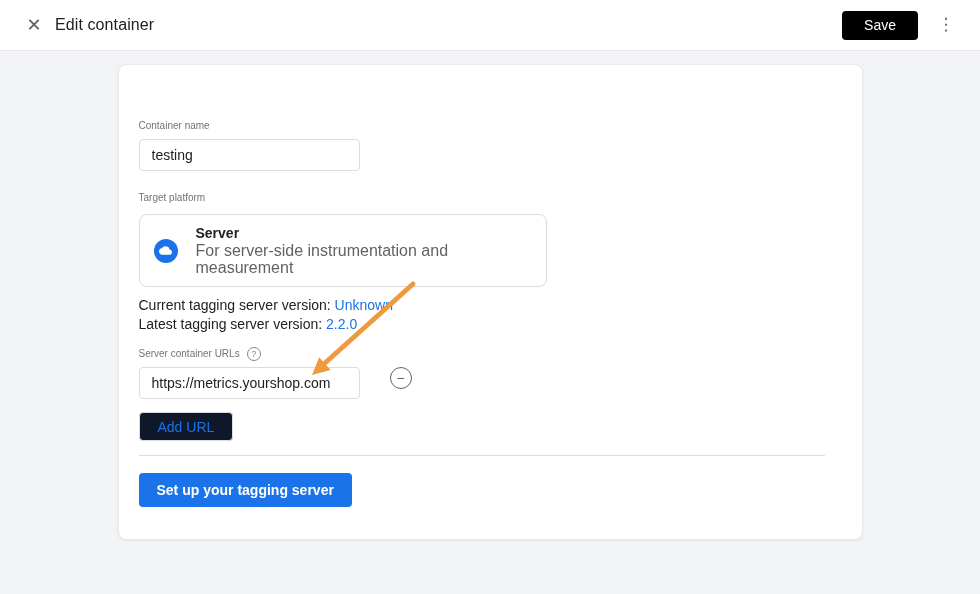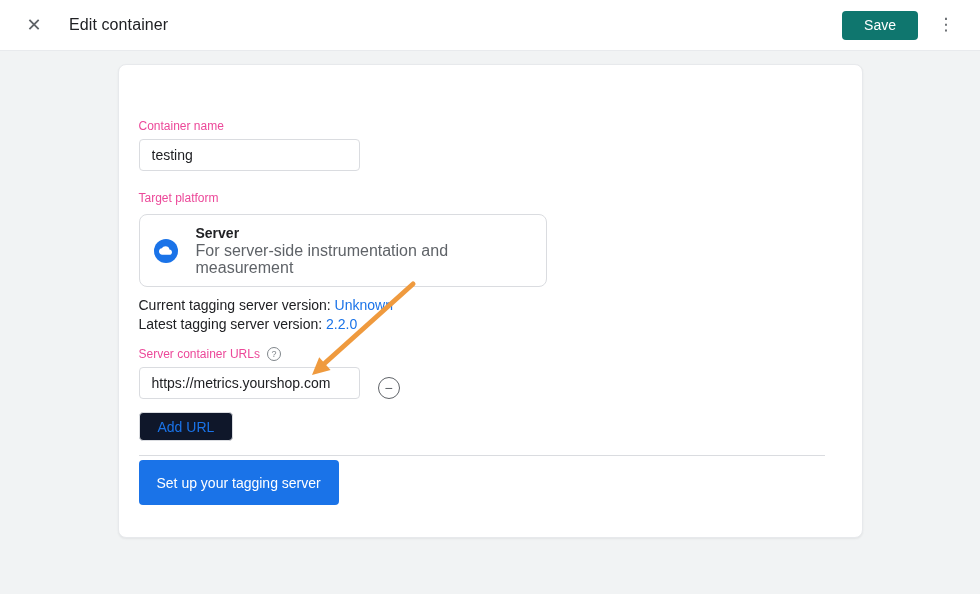--- a/index.html
+++ b/index.html
@@ -22,29 +22,29 @@
   }
   .close-btn {
     width: 24px; height: 24px;
     border: none; background: transparent;
     font-size: 18px; line-height: 24px;
     color: #5f6368;
     cursor: pointer;
     padding: 0;
   }
   .topbar-title {
-    margin-left: 23px;
+    margin-left: 9px;
     font-size: 16px;
     font-weight: 500;
     color: #202124;
     letter-spacing: 0.1px;
   }
   .topbar-spacer { flex: 1; }
   .save-btn {
-    background: #0f766e;
+    background: #000000;
     color: #ffffff;
     border: none;
     border-radius: 4px;
     height: 29px;
     padding: 0 22px;
     font-size: 14px;
     font-weight: 500;
     font-family: inherit;
     cursor: pointer;
   }
@@ -70,22 +70,22 @@
     padding: 24px 20px 32px 20px;
   }
   .card-title {
     font-size: 18px;
     font-weight: 400;
     color: #3c4043;
     line-height: 24px;
   }
 
   .field-label {
-    font-size: 12px;
-    color: #ec4899;
+    font-size: 10px;
+    color: #737373;
     line-height: 14px;
     margin-bottom: 6px;
   }
   .mt-30 { margin-top: 30px; }
   .mt-20 { margin-top: 20px; }
   .mt-18 { margin-top: 18px; }
 
   .text-input {
     width: 221px;
     height: 32px;
@@ -161,21 +161,21 @@
     border-radius: 50%;
     color: #80868b;
     font-size: 9px;
     line-height: 12px;
     text-align: center;
     cursor: pointer;
     background: transparent;
     padding: 0;
     font-family: inherit;
   }
-  .url-row { display: flex; align-items: flex-end; }
+  .url-row { display: flex; align-items: flex-start; gap: 12px; }
   .remove-btn {
     width: 22px; height: 22px;
     margin-left: 18px;
     border: 1.5px solid #5f6368;
     border-radius: 50%;
     background: transparent;
     color: #5f6368;
     font-size: 14px;
     line-height: 18px;
     text-align: center;
@@ -203,29 +203,29 @@
   }
 
   .section-heading {
     margin-top: 17px;
     font-size: 16px;
     font-weight: 400;
     color: #202124;
     line-height: 21px;
   }
   .setup-btn {
-    margin-top: 4px;
-    height: 45px;
+    margin-top: 17px;
+    height: 34px;
     padding: 0 18px;
     background: #1a73e8;
     border: none;
     border-radius: 4px;
     color: #ffffff;
     font-size: 14px;
-    font-weight: 400;
+    font-weight: 700;
     font-family: inherit;
     cursor: pointer;
   }
 
   
   .arrow-overlay {
     position: absolute;
     left: 288px;
     top: 268px;
     width: 145px;

